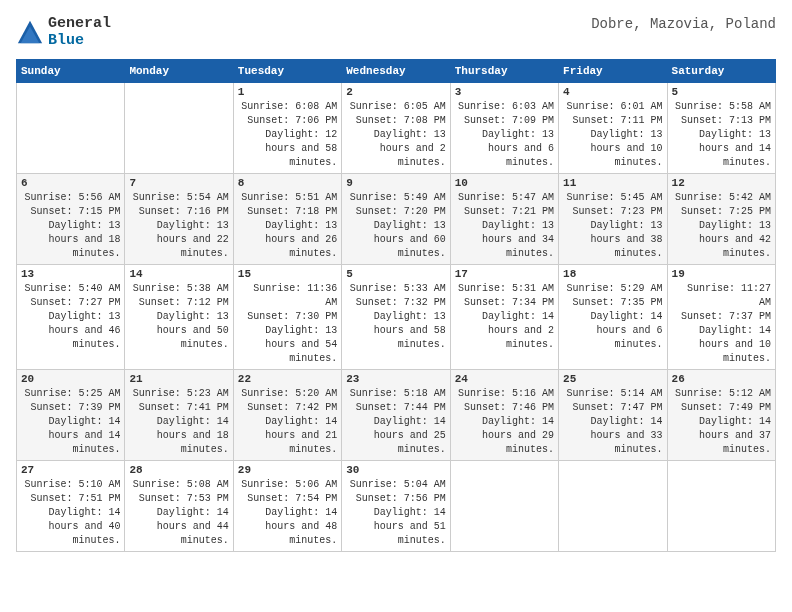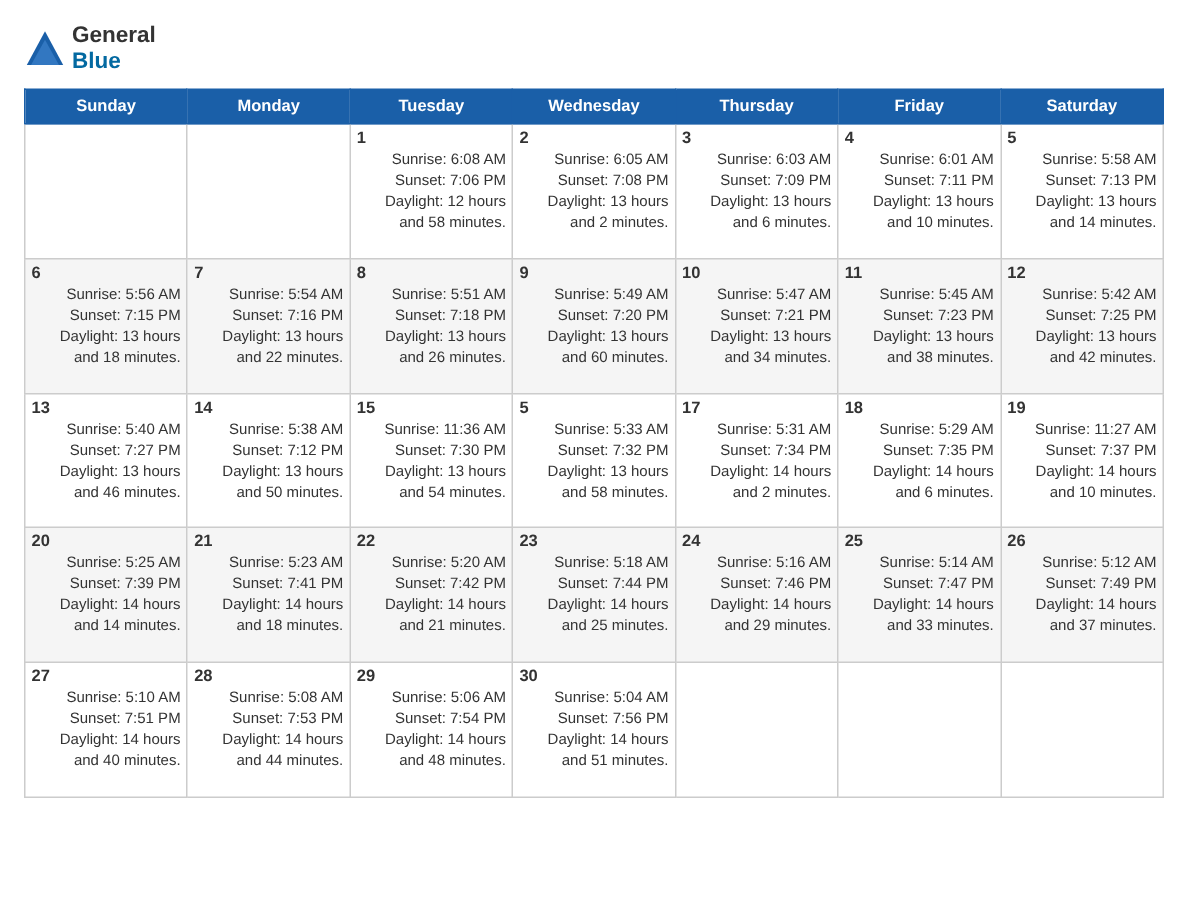--- a/index.html
+++ b/index.html
@@ -9,20 +9,21 @@
       font-family: Arial, sans-serif;
       background: #fff;
       overflow: hidden;
     }
     .page {
       width: 792px;
       height: 548px;
       padding: 16px;
       display: flex;
       flex-direction: column;
+      font-family: Liberation Mono, monospace;
     }
     .header {
       display: flex;
       justify-content: space-between;
       align-items: flex-start;
       margin-bottom: 10px;
     }
     .logo {
       display: flex;
       align-items: center;
@@ -65,21 +66,21 @@
       border-collapse: collapse;
       width: 100%;
       table-layout: fixed;
     }
     .calendar th {
       background: #1a5fa8;
       color: #fff;
       font-size: 11px;
       font-weight: bold;
       padding: 5px 4px;
-      text-align: center;
+      text-align: left;
       border: 1px solid #1a5fa8;
     }
     .calendar td {
       vertical-align: top;
       border: 1px solid #ccc;
       padding: 3px 4px;
       font-size: 9px;
       color: #333;
       width: calc(100% / 7);
     }
@@ -112,20 +113,21 @@
       <svg class="logo-icon" viewBox="0 0 30 30" xmlns="http://www.w3.org/2000/svg">
         <polygon points="15,2 28,26 2,26" fill="#1a5fa8"></polygon>
         <polygon points="15,8 25,26 5,26" fill="#4a90d9" opacity="0.5"></polygon>
       </svg>
       <div class="logo-text">
         <span class="logo-general">General</span>
         <span class="logo-blue">Blue</span>
       </div>
     </div>
     <div class="title-block">
+      <div class="title-location">Dobre, Mazovia, Poland</div>
     </div>
   </div>
 
   <table class="calendar">
     <thead>
       <tr>
       <th>Sunday</th>
           <th>Monday</th>
           <th>Tuesday</th>
           <th>Wednesday</th>

